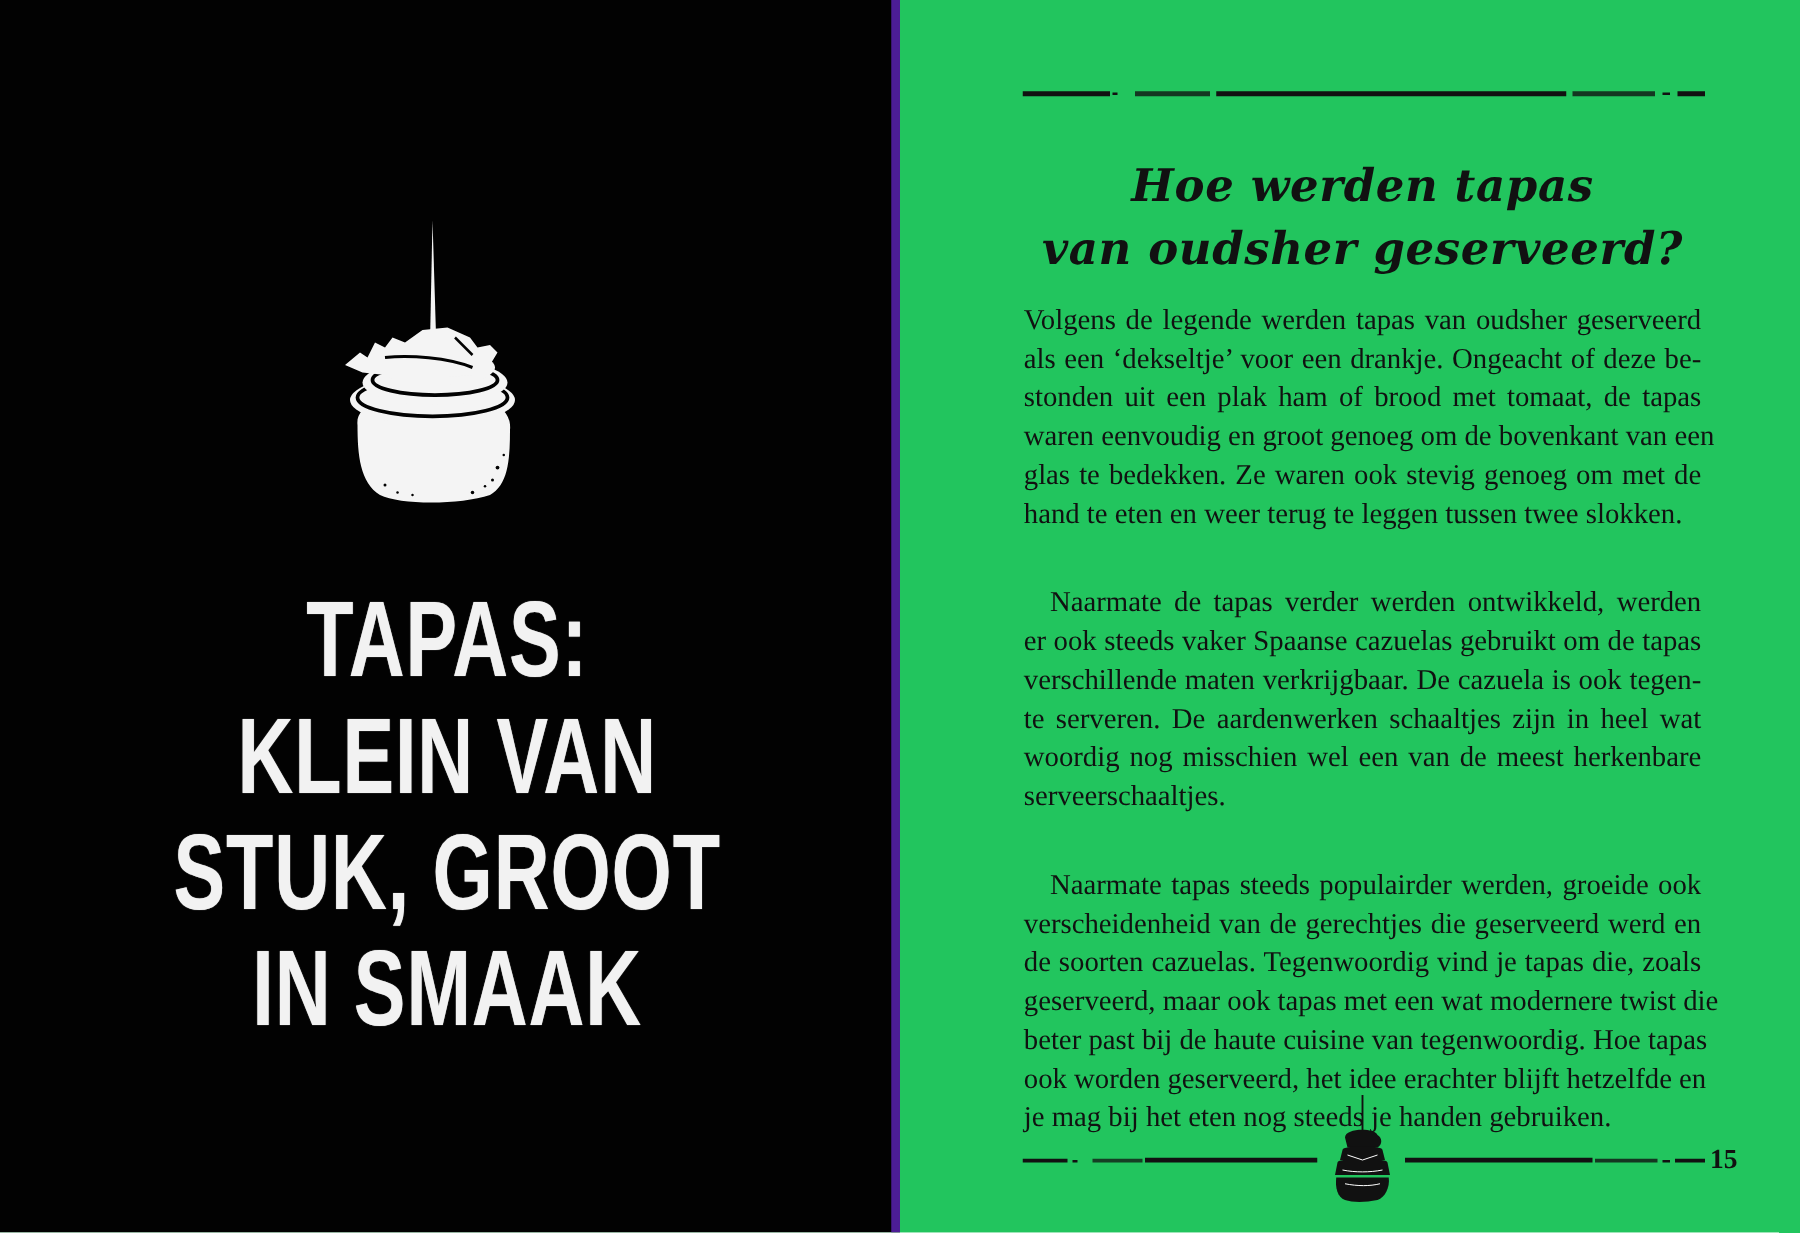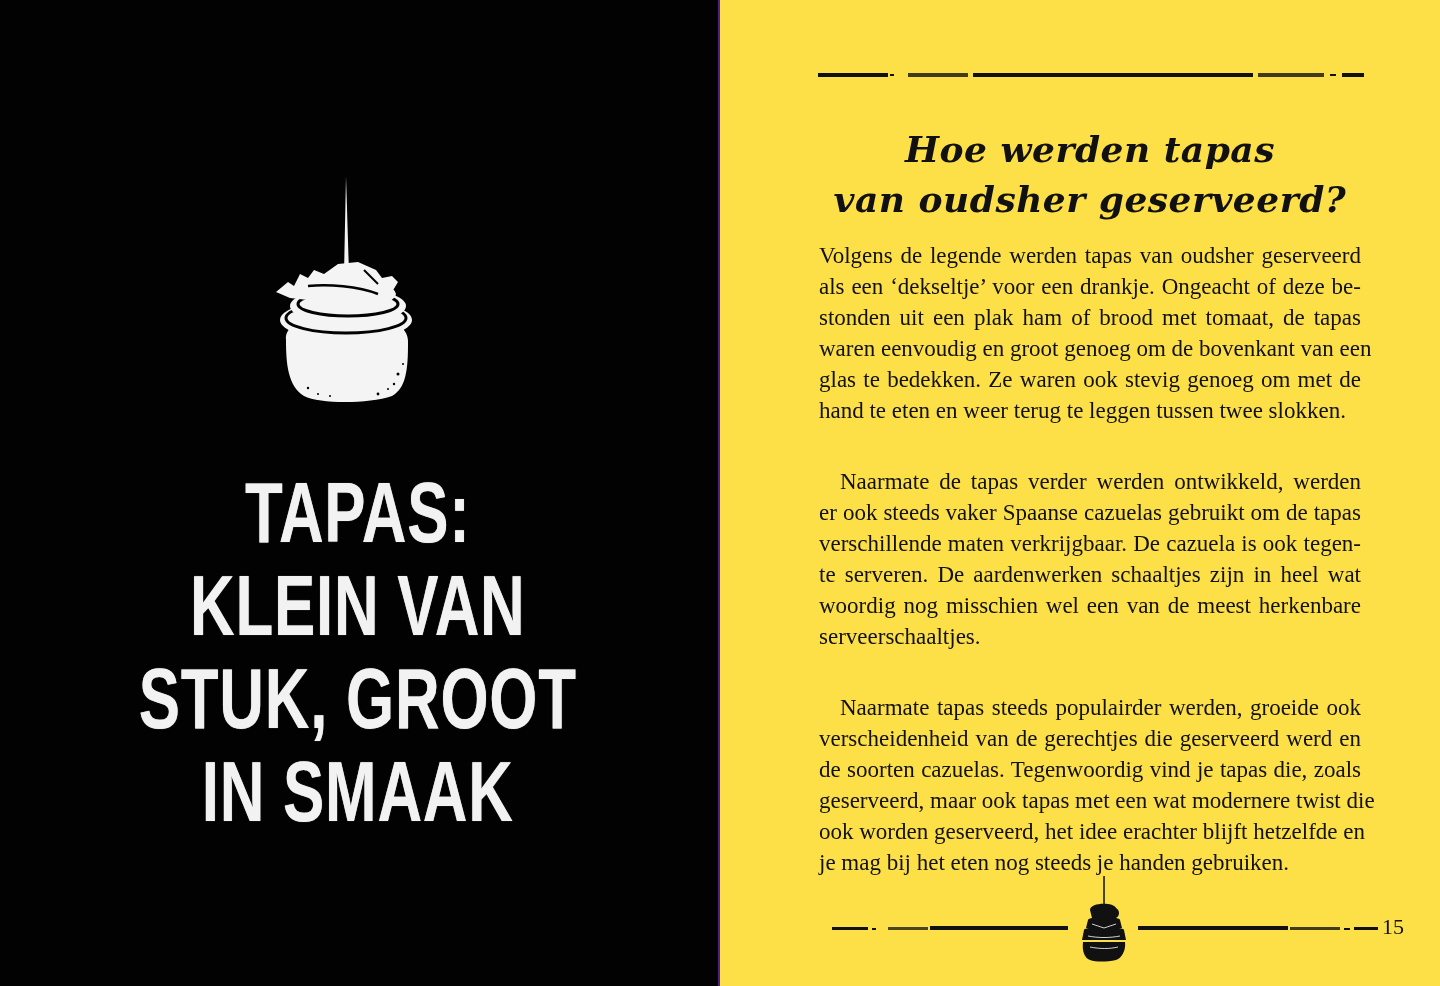--- a/index.html
+++ b/index.html
@@ -15,21 +15,21 @@
       width: 1440px;
       height: 986px;
       display: flex;
     }
     
     .page-left {
       position: relative;
       width: 720px;
       height: 986px;
       background: #020202;
-      border-right: 2px solid #4c1d95;
+      border-right: 7px solid #4c1d95;
       box-sizing: border-box;
     }
     .tapas-illustration {
       position: absolute;
       left: 268px;
       top: 174px;
       width: 156px;
       height: 232px;
     }
     .chapter-title {
@@ -51,21 +51,21 @@
     .chapter-title .line {
       display: block;
       white-space: nowrap;
     }
 
     
     .page-right {
       position: relative;
       width: 720px;
       height: 986px;
-      background: #fde047;
+      background: #22c55e;
     }
     .rule-top {
       position: absolute;
       left: 98px;
       top: 72px;
       width: 546px;
       height: 6px;
     }
     .heading {
       position: absolute;
@@ -104,24 +104,25 @@
     .body-text .line.last {
       text-align-last: left;
     }
     .body-text .line.indent {
       padding-left: 21px;
       margin-top: 40px;
     }
 
     .footer {
       position: absolute;
-      left: 112px;
+      left: 98px;
       top: 874px;
       width: 580px;
       height: 90px;
+      font-weight: bold;
     }
     .footer-rule-left {
       position: absolute;
       left: 0;
       top: 52px;
       width: 236px;
       height: 5px;
     }
     .footer-rule-right {
       position: absolute;
@@ -217,20 +218,21 @@
       <span class="line">er ook steeds vaker Spaanse cazuelas gebruikt om de tapas</span>
       <span class="line">verschillende maten verkrijgbaar. De cazuela is ook tegen-</span>
       <span class="line">te serveren. De aardenwerken schaaltjes zijn in heel wat</span>
       <span class="line">woordig nog misschien wel een van de meest herkenbare</span>
       <span class="line last">serveerschaaltjes.</span>
 
       <span class="line indent">Naarmate tapas steeds populairder werden, groeide ook</span>
       <span class="line">verscheidenheid van de gerechtjes die geserveerd werd en</span>
       <span class="line">de soorten cazuelas. Tegenwoordig vind je tapas die, zoals</span>
       <span class="line">geserveerd, maar ook tapas met een wat modernere twist die</span>
+      <span class="line">beter past bij de haute cuisine van tegenwoordig. Hoe tapas</span>
       <span class="line">ook worden geserveerd, het idee erachter blijft hetzelfde en</span>
       <span class="line last">je mag bij het eten nog steeds je handen gebruiken.</span>
     </div>
 
     <div class="footer">
       <svg class="footer-rule-left" viewBox="0 0 236 5" preserveAspectRatio="none">
         <rect x="0" y="1" width="36" height="3" fill="#111"></rect>
         <rect x="40" y="2" width="4" height="2" fill="#111"></rect>
         <rect x="56" y="1" width="40" height="3" fill="#111" opacity="0.75"></rect>
         <rect x="98" y="0" width="138" height="4" fill="#111"></rect>

